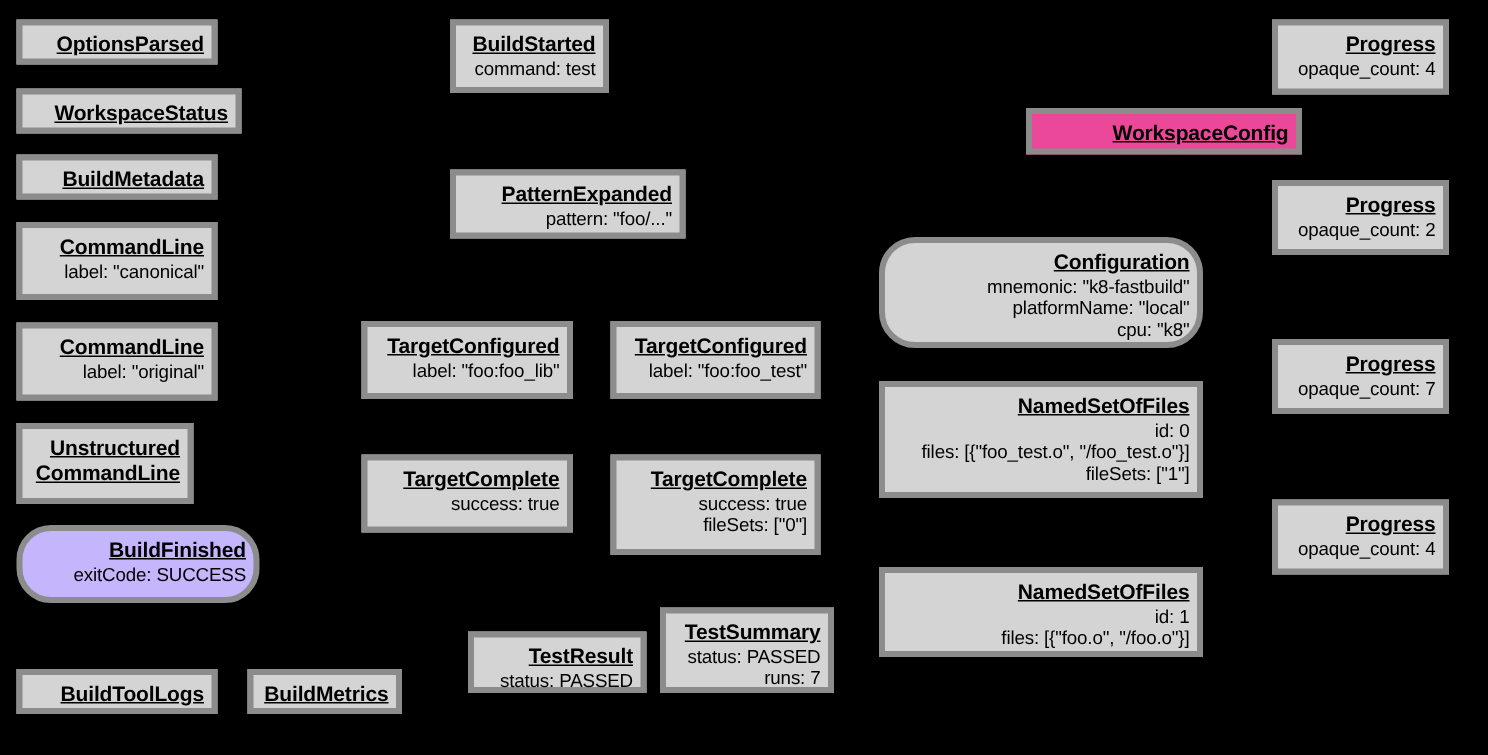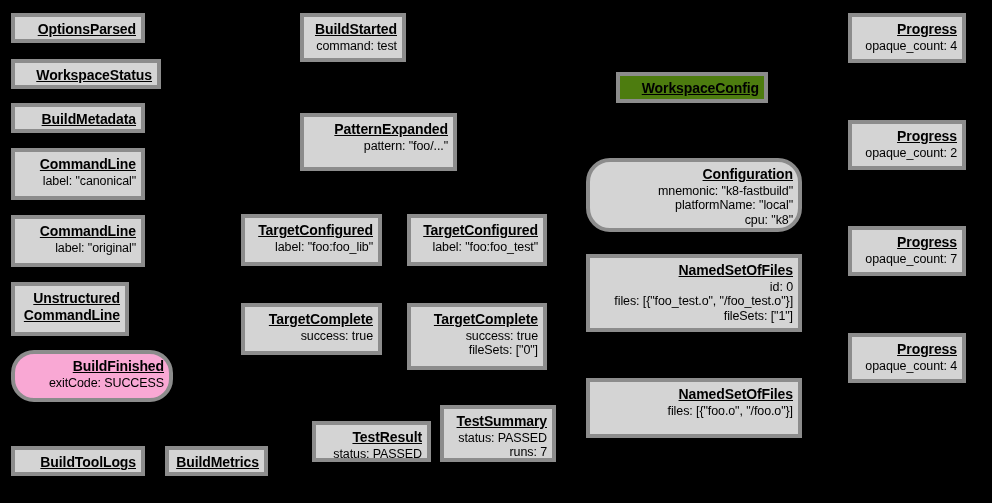--- a/index.html
+++ b/index.html
@@ -70,39 +70,39 @@
     </div>
     <div class="node" style="left: 11px; top: 215px; width: 134px; height: 52px; background: rgb(212, 212, 212); border-color: rgb(140, 140, 140); color: rgb(0, 0, 0);">
       <span class="node-title">CommandLine</span>
       <span class="node-fields">
         <span class="node-field">label: "original"</span>
       </span>
     </div>
     <div class="node" style="left: 11px; top: 282px; width: 118px; height: 54px; background: rgb(212, 212, 212); border-color: rgb(140, 140, 140); color: rgb(0, 0, 0);">
       <span class="node-title two-line">Unstructured CommandLine</span>
     </div>
-    <div class="node" style="left: 11px; top: 350px; width: 162px; height: 52px; background: #f9a8d4; border-color: rgb(140, 140, 140); color: rgb(0, 0, 0); border-radius: 23px;">
+    <div class="node" style="left: 11px; top: 350px; width: 162px; height: 52px; background: #c4b5fd; border-color: rgb(140, 140, 140); color: rgb(0, 0, 0); border-radius: 23px;">
       <span class="node-title">BuildFinished</span>
       <span class="node-fields">
         <span class="node-field">exitCode: SUCCESS</span>
       </span>
     </div>
     <div class="node" style="left: 11px; top: 446px; width: 134px; height: 30px; background: rgb(212, 212, 212); border-color: rgb(140, 140, 140); color: rgb(0, 0, 0);">
       <span class="node-title">BuildToolLogs</span>
     </div>
     <div class="node" style="left: 165px; top: 446px; width: 103px; height: 30px; background: rgb(212, 212, 212); border-color: rgb(140, 140, 140); color: rgb(0, 0, 0);">
       <span class="node-title">BuildMetrics</span>
     </div>
     <div class="node" style="left: 300px; top: 13px; width: 106px; height: 49px; background: rgb(212, 212, 212); border-color: rgb(140, 140, 140); color: rgb(0, 0, 0);">
       <span class="node-title">BuildStarted</span>
       <span class="node-fields">
         <span class="node-field">command: test</span>
       </span>
     </div>
-    <div class="node" style="left: 300px; top: 113px; width: 157px; height: 58px; background: rgb(212, 212, 212); border-color: rgb(140, 140, 140); color: rgb(0, 0, 0);">
+    <div class="node" style="left: 300px; top: 113px; width: 157px; height: 46px; background: rgb(212, 212, 212); border-color: rgb(140, 140, 140); color: rgb(0, 0, 0);">
       <span class="node-title">PatternExpanded</span>
       <span class="node-fields">
         <span class="node-field">pattern: "foo/..."</span>
       </span>
     </div>
     <div class="node" style="left: 241px; top: 214px; width: 141px; height: 52px; background: rgb(212, 212, 212); border-color: rgb(140, 140, 140); color: rgb(0, 0, 0);">
       <span class="node-title">TargetConfigured</span>
       <span class="node-fields">
         <span class="node-field">label: "foo:foo_lib"</span>
       </span>
@@ -132,21 +132,21 @@
         <span class="node-field">status: PASSED</span>
       </span>
     </div>
     <div class="node" style="left: 440px; top: 405px; width: 116px; height: 57px; background: rgb(212, 212, 212); border-color: rgb(140, 140, 140); color: rgb(0, 0, 0);">
       <span class="node-title">TestSummary</span>
       <span class="node-fields">
         <span class="node-field">status: PASSED</span>
         <span class="node-field">runs: 7</span>
       </span>
     </div>
-    <div class="node" style="left: 616px; top: 72px; width: 152px; height: 31px; background: #4d7c0f; border-color: rgb(140, 140, 140); color: rgb(0, 0, 0);">
+    <div class="node" style="left: 684px; top: 72px; width: 184px; height: 31px; background: #ec4899; border-color: rgb(140, 140, 140); color: rgb(0, 0, 0);">
       <span class="node-title">WorkspaceConfig</span>
     </div>
     <div class="node" style="left: 586px; top: 158px; width: 216px; height: 74px; background: rgb(212, 212, 212); border-color: rgb(140, 140, 140); color: rgb(0, 0, 0); border-radius: 24px;">
       <span class="node-title">Configuration</span>
       <span class="node-fields">
         <span class="node-field">mnemonic: "k8-fastbuild"</span>
         <span class="node-field">platformName: "local"</span>
         <span class="node-field">cpu: "k8"</span>
       </span>
     </div>
@@ -154,20 +154,21 @@
       <span class="node-title">NamedSetOfFiles</span>
       <span class="node-fields">
         <span class="node-field">id: 0</span>
         <span class="node-field">files: [{"foo_test.o", "/foo_test.o"}]</span>
         <span class="node-field">fileSets: ["1"]</span>
       </span>
     </div>
     <div class="node" style="left: 586px; top: 378px; width: 216px; height: 60px; background: rgb(212, 212, 212); border-color: rgb(140, 140, 140); color: rgb(0, 0, 0);">
       <span class="node-title">NamedSetOfFiles</span>
       <span class="node-fields">
+        <span class="node-field">id: 1</span>
         <span class="node-field">files: [{"foo.o", "/foo.o"}]</span>
       </span>
     </div>
     <div class="node" style="left: 848px; top: 13px; width: 118px; height: 50px; background: rgb(212, 212, 212); border-color: rgb(140, 140, 140); color: rgb(0, 0, 0);">
       <span class="node-title">Progress</span>
       <span class="node-fields">
         <span class="node-field">opaque_count: 4</span>
       </span>
     </div>
     <div class="node" style="left: 848px; top: 120px; width: 118px; height: 50px; background: rgb(212, 212, 212); border-color: rgb(140, 140, 140); color: rgb(0, 0, 0);">

